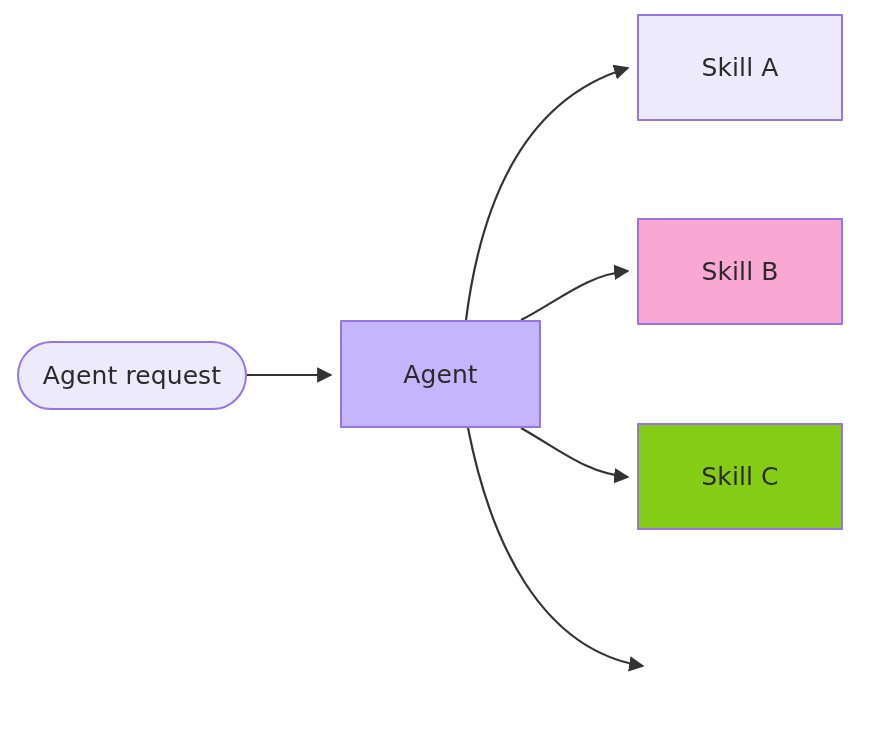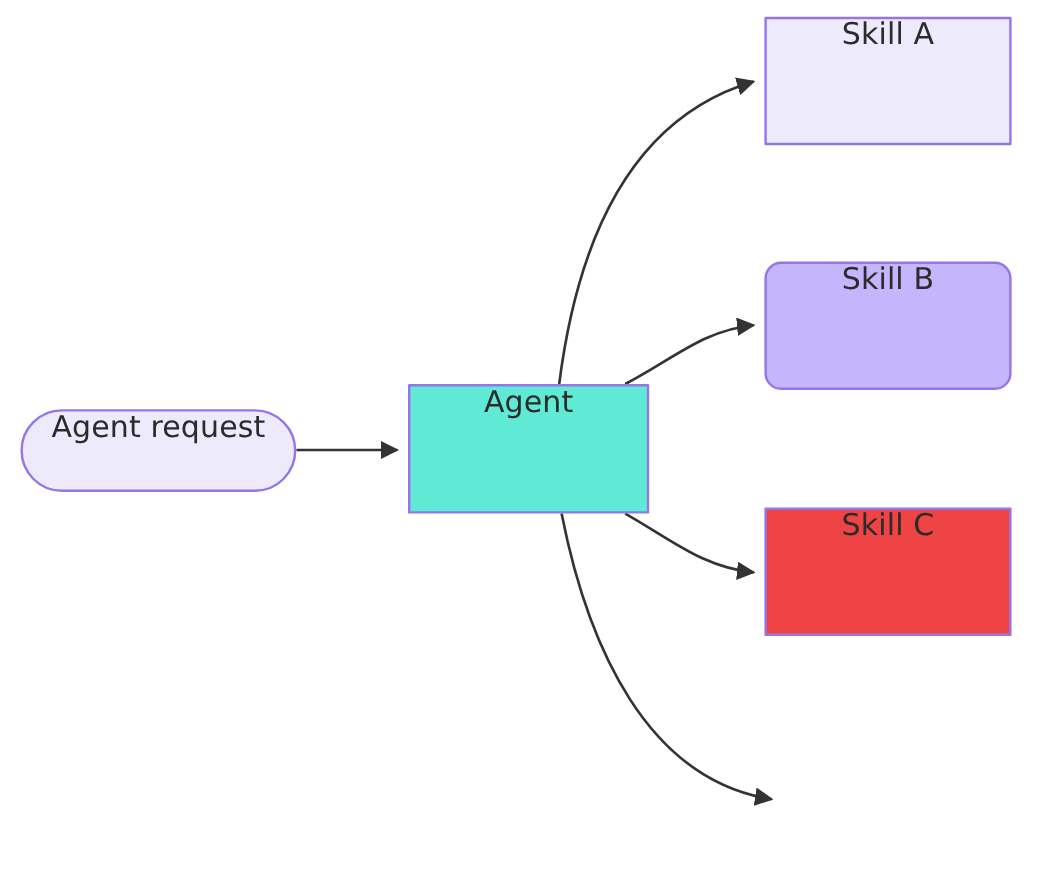--- a/index.html
+++ b/index.html
@@ -23,21 +23,21 @@
     position: absolute;
     left: 0;
     top: 0;
     width: 874px;
     height: 734px;
   }
   .node {
     position: absolute;
     box-sizing: border-box;
     display: flex;
-    align-items: flex-start;
+    align-items: center;
     justify-content: center;
     background: #ECEAFB;
     border: 2px solid #9575E8;
     color: #2b2b2b;
     font-size: 25px;
     line-height: 1;
     letter-spacing: 0.1px;
     z-index: 2;
   }
   .node-rect {
@@ -71,30 +71,30 @@
 
     <path class="edge" fill="none" stroke="#333333" stroke-width="2.2" marker-end="url(#arrowhead)" d="M 521 428 C 560 450 586 473 628 477"></path>
 
     <path class="edge" fill="none" stroke="#333333" stroke-width="2.2" marker-end="url(#arrowhead)" d="M 468 428 C 490 540 540 650 643 666"></path>
   </svg>
 
   <div class="node node-stadium" style="left: 17px; top: 341px; width: 230px; height: 69px; background: rgb(236, 234, 251); border-color: rgb(149, 117, 232); color: rgb(43, 43, 43);">
     <span class="node-label">Agent request</span>
   </div>
 
-  <div class="node node-rect" style="left: 340px; top: 320px; width: 201px; height: 108px; background: #5eead4; border-color: rgb(149, 117, 232); color: rgb(43, 43, 43);">
+  <div class="node node-rect" style="left: 340px; top: 320px; width: 201px; height: 108px; background: #c4b5fd; border-color: rgb(149, 117, 232); color: rgb(43, 43, 43);">
     <span class="node-label">Agent</span>
   </div>
 
   <div class="node node-rect" style="left: 637px; top: 14px; width: 206px; height: 107px; background: rgb(236, 234, 251); border-color: rgb(149, 117, 232); color: rgb(43, 43, 43);">
     <span class="node-label">Skill A</span>
   </div>
 
-  <div class="node node-rect" style="left: 637px; top: 218px; width: 206px; height: 107px; background: #c4b5fd; border-color: rgb(149, 117, 232); color: rgb(43, 43, 43); border-radius: 14px;">
+  <div class="node node-rect" style="left: 637px; top: 218px; width: 206px; height: 107px; background: #f9a8d4; border-color: rgb(149, 117, 232); color: rgb(43, 43, 43);">
     <span class="node-label">Skill B</span>
   </div>
 
-  <div class="node node-rect" style="left: 637px; top: 423px; width: 206px; height: 107px; background: #ef4444; border-color: rgb(149, 117, 232); color: rgb(43, 43, 43);">
+  <div class="node node-rect" style="left: 637px; top: 423px; width: 206px; height: 107px; background: #84cc16; border-color: rgb(149, 117, 232); color: rgb(43, 43, 43);">
     <span class="node-label">Skill C</span>
   </div>
 
 
 </div>
 
 </body></html>

